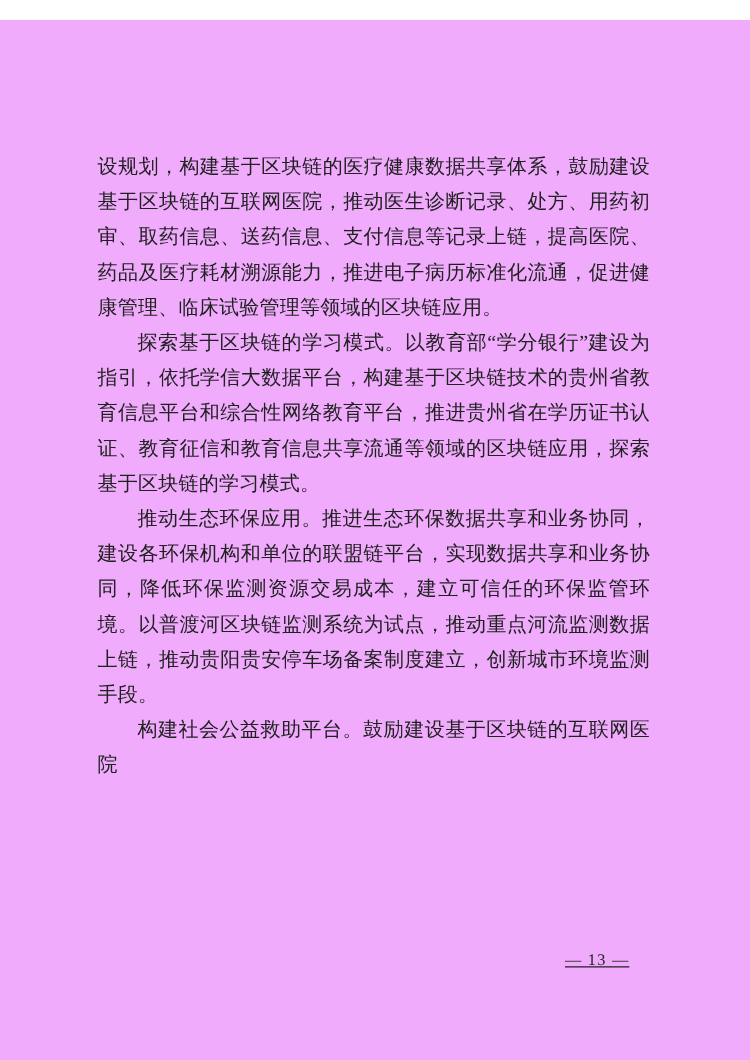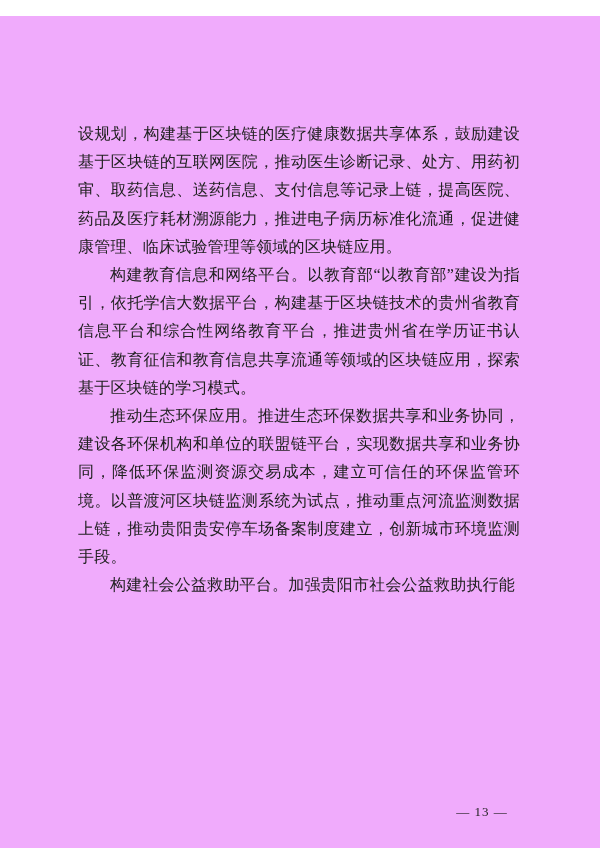--- a/index.html
+++ b/index.html
@@ -35,34 +35,35 @@
   .body-text p {
     margin: 0;
     padding: 0;
     text-indent: 0;
   }
   .body-text p.indent {
     text-indent: 2em;
   }
   .page-number {
     position: absolute;
-    top: 788px;
+    top: 744px;
     left: 452px;
     width: 60px;
     color: #212121;
     font-size: 13px;
     letter-spacing: 1px;
     white-space: nowrap;
-    text-align: center;
+    text-align: left;
+    text-decoration: underline;
   }
 </style>
 </head>
 <body>
 
 <div class="page">
   <div class="body-text">
     <p>设规划，构建基于区块链的医疗健康数据共享体系，鼓励建设基于区块链的互联网医院，推动医生诊断记录、处方、用药初审、取药信息、送药信息、支付信息等记录上链，提高医院、药品及医疗耗材溯源能力，推进电子病历标准化流通，促进健康管理、临床试验管理等领域的区块链应用。</p>
-    <p class="indent">构建教育信息和网络平台。以教育部“以教育部”建设为指引，依托学信大数据平台，构建基于区块链技术的贵州省教育信息平台和综合性网络教育平台，推进贵州省在学历证书认证、教育征信和教育信息共享流通等领域的区块链应用，探索基于区块链的学习模式。</p>
+    <p class="indent">探索基于区块链的学习模式。以教育部“学分银行”建设为指引，依托学信大数据平台，构建基于区块链技术的贵州省教育信息平台和综合性网络教育平台，推进贵州省在学历证书认证、教育征信和教育信息共享流通等领域的区块链应用，探索基于区块链的学习模式。</p>
     <p class="indent">推动生态环保应用。推进生态环保数据共享和业务协同，建设各环保机构和单位的联盟链平台，实现数据共享和业务协同，降低环保监测资源交易成本，建立可信任的环保监管环境。以普渡河区块链监测系统为试点，推动重点河流监测数据上链，推动贵阳贵安停车场备案制度建立，创新城市环境监测手段。</p>
-    <p class="indent">构建社会公益救助平台。加强贵阳市社会公益救助执行能</p>
+    <p class="indent">构建社会公益救助平台。鼓励建设基于区块链的互联网医院</p>
   </div>
   <div class="page-number">— 13 —</div>
 </div>
 
 </body></html>

